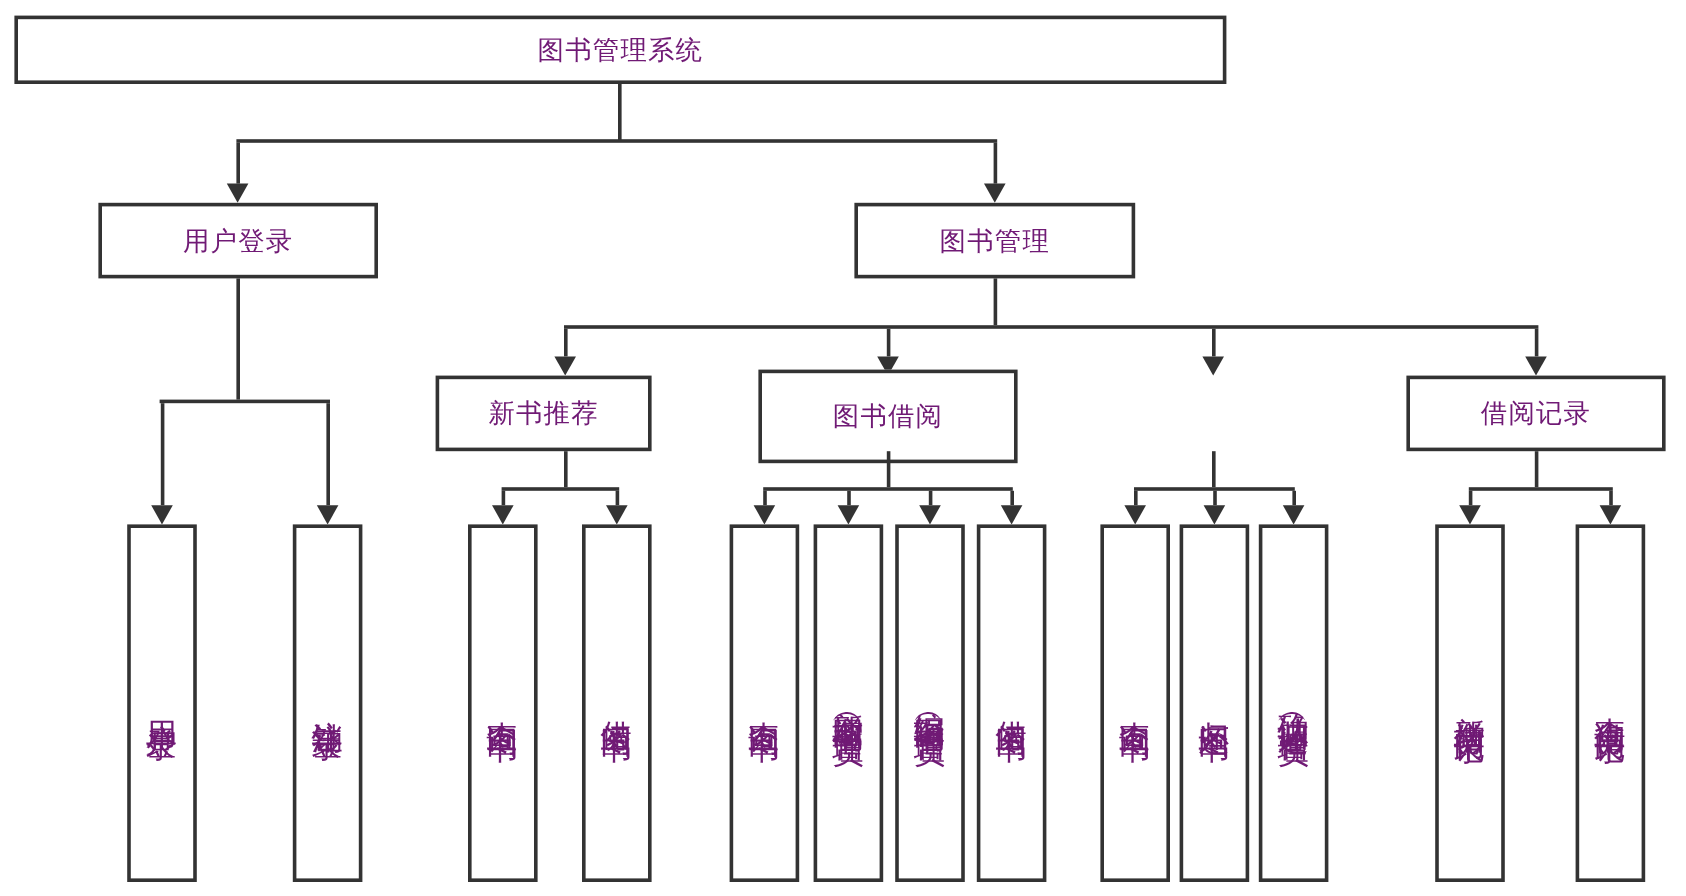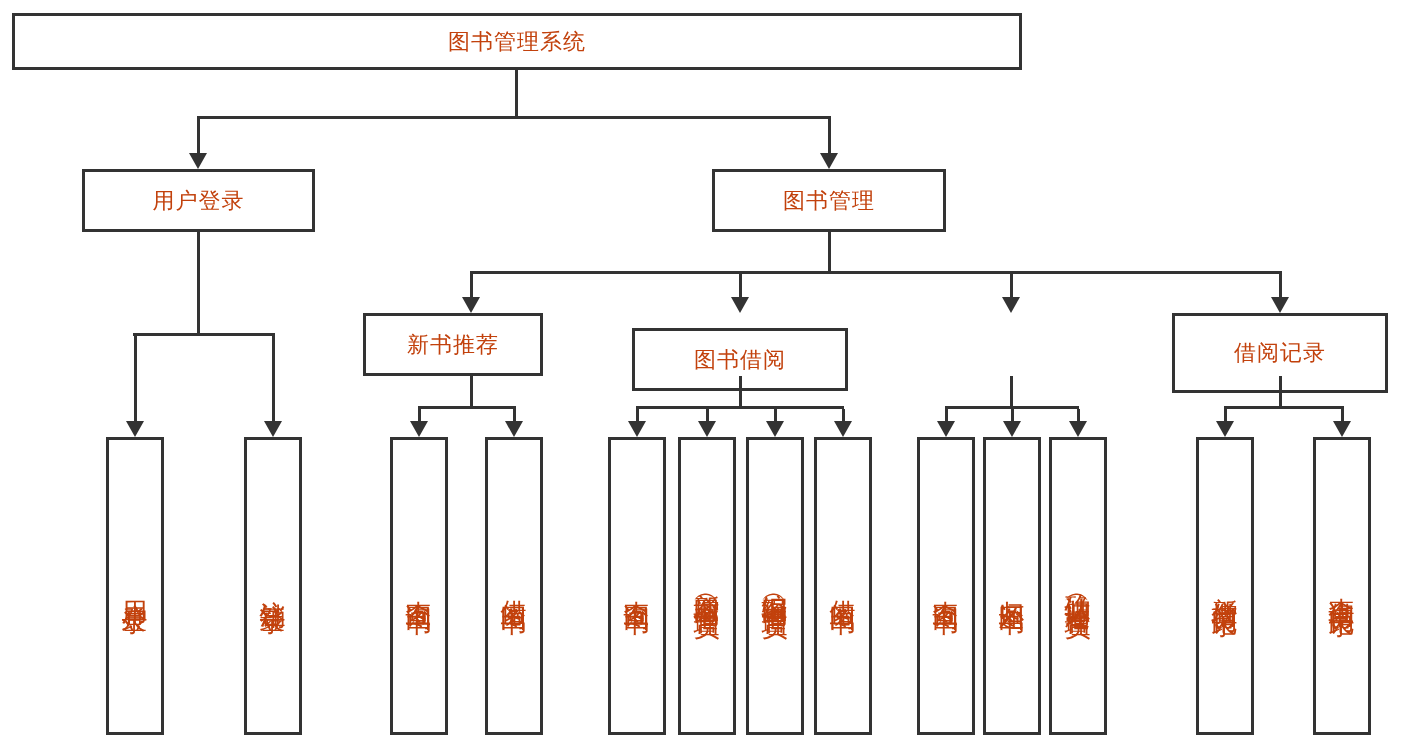--- a/index.html
+++ b/index.html
@@ -13,21 +13,21 @@
     width: 1405px;
     height: 747px;
     background: #ffffff;
     overflow: hidden;
   }
   .box {
     position: absolute;
     box-sizing: border-box;
     border: 3px solid #333333;
     background: #ffffff;
-    color: #c2410c;
+    color: #701a75;
     display: flex;
     align-items: center;
     justify-content: center;
   }
   .hbox {
     font-size: 22px;
     letter-spacing: 1px;
     white-space: nowrap;
   }
   .vbox {
@@ -87,22 +87,22 @@
   <div class="line" style="left:470px;top:274px;width:3px;height:23px"></div>
   <div class="ah" style="left:462px;top:297px"></div>
   <div class="line" style="left:739px;top:274px;width:3px;height:23px"></div>
   <div class="ah" style="left:731px;top:297px"></div>
   <div class="line" style="left:1010px;top:274px;width:3px;height:23px"></div>
   <div class="ah" style="left:1002px;top:297px"></div>
   <div class="line" style="left:1279px;top:274px;width:3px;height:23px"></div>
   <div class="ah" style="left:1271px;top:297px"></div>
 
   <div class="box hbox" style="left:363px;top:313px;width:180px;height:63px">新书推荐</div>
-  <div class="box hbox" style="left:632px;top:328px;width:216px;height:63px">图书借阅</div>
-  <div class="box hbox" style="left:1172px;top:313px;width:216px;height:80px">借阅记录</div>
+  <div class="box hbox" style="left:632px;top:308px;width:216px;height:78px">图书借阅</div>
+  <div class="box hbox" style="left:1172px;top:313px;width:216px;height:63px">借阅记录</div>
 
   <div class="line" style="left:470px;top:376px;width:3px;height:30px"></div>
   <div class="line" style="left:418px;top:406px;width:98px;height:3px"></div>
   <div class="line" style="left:418px;top:409px;width:3px;height:12px"></div>
   <div class="ah" style="left:410px;top:421px"></div>
   <div class="line" style="left:513px;top:409px;width:3px;height:12px"></div>
   <div class="ah" style="left:505px;top:421px"></div>
 
   <div class="line" style="left:739px;top:376px;width:3px;height:30px"></div>
   <div class="line" style="left:636px;top:406px;width:208px;height:3px"></div>

